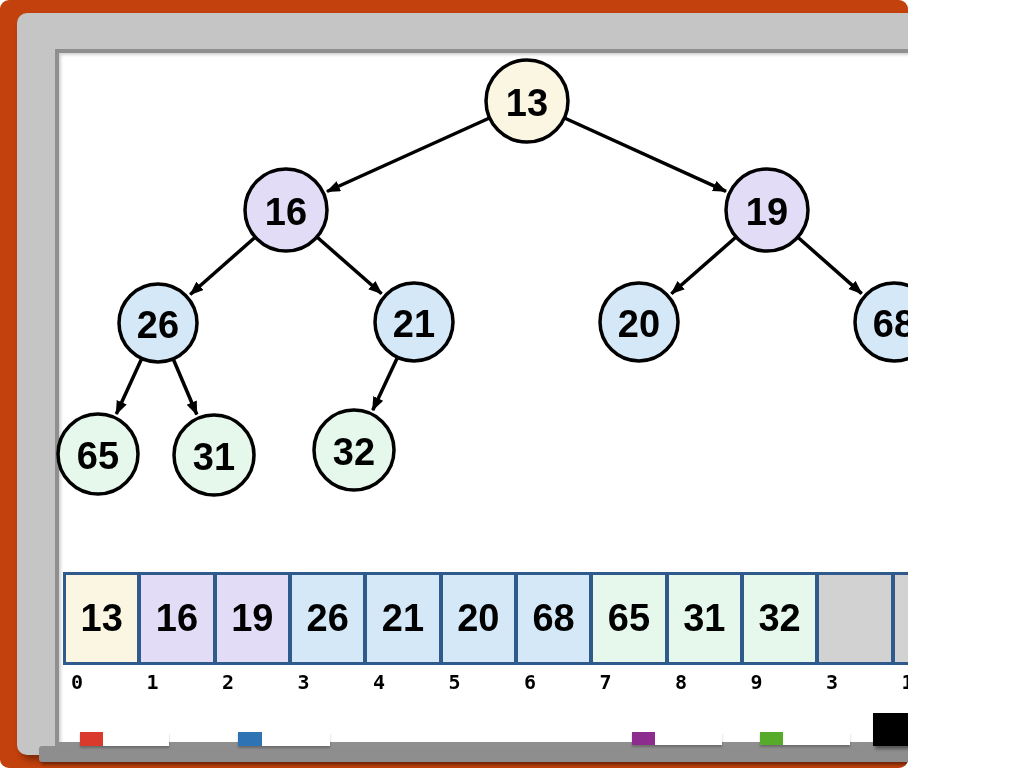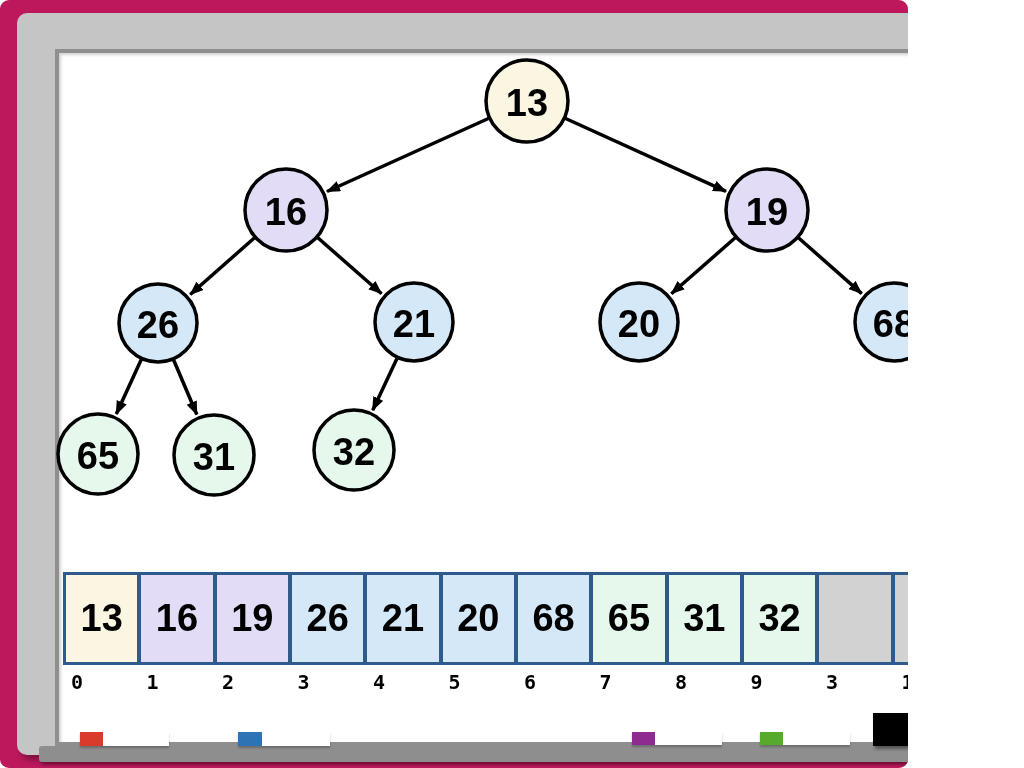--- a/index.html
+++ b/index.html
@@ -1,17 +1,17 @@
 <!DOCTYPE html>
 <html><head>
 <meta charset="utf-8">
 <style>
   html,body { margin:0; padding:0; background:#ffffff; }
   body { width:1024px; height:768px; font-family:"Liberation Sans", sans-serif; }
-  .stage { position:relative; width:908px; height:768px; overflow:hidden; background:#be185d;border-radius:9px; }
+  .stage { position:relative; width:908px; height:768px; overflow:hidden; background:#c2410c;border-radius:9px; }
 
   
   .frame {
     position:absolute; left:17px; top:13px; width:990px; height:742px;
     background:#c5c5c5; border-radius:10px;
     box-shadow: 4px 5px 6px rgba(0,0,0,0.35);
   }
   .surface {
     position:absolute; left:38px; top:36px; width:948px; height:697px;
     box-sizing:border-box; background:#ffffff;

